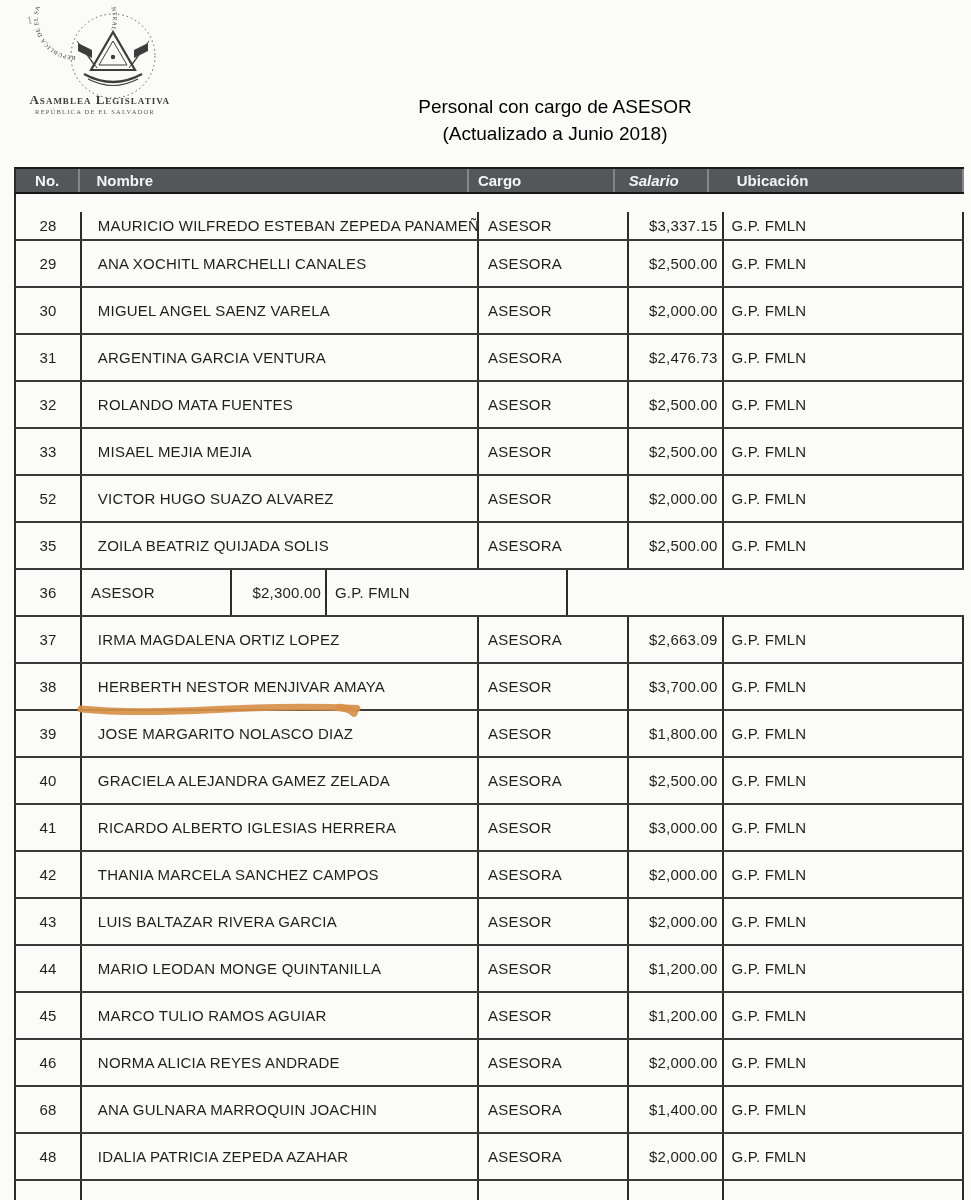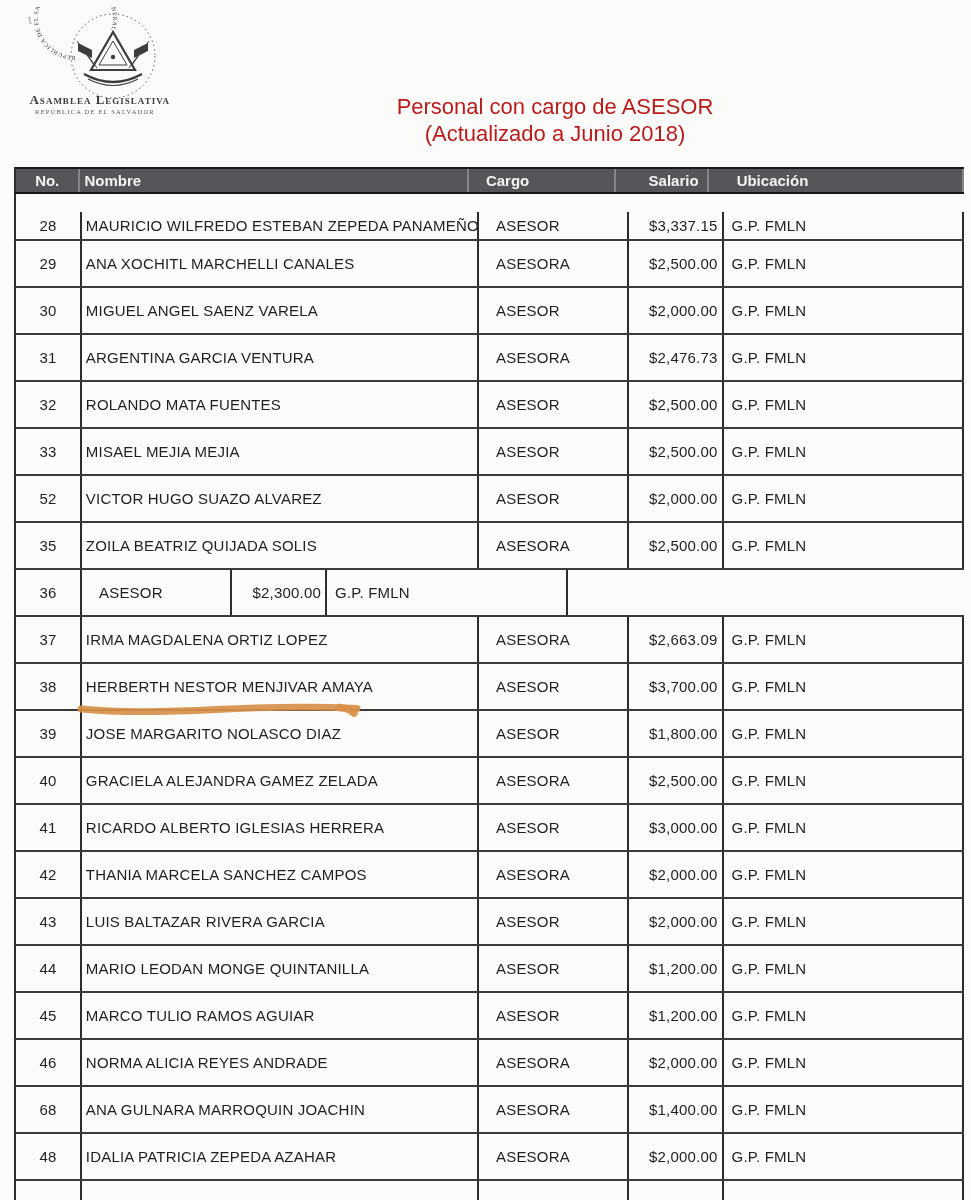--- a/index.html
+++ b/index.html
@@ -18,44 +18,44 @@
     font-family:"Liberation Serif", serif; font-size:13px; letter-spacing:1px;
     color:#3c3c3c; white-space:nowrap; font-variant:small-caps; font-weight:600;
   }
   .org-sub {
     position:absolute; left:20px; top:108px; width:150px; text-align:center;
     font-family:"Liberation Serif", serif; font-size:6.5px; letter-spacing:1.2px;
     color:#5a5a5a; white-space:nowrap;
   }
   .doc-title {
     position:absolute; left:250px; top:93px; width:610px; text-align:center;
-    font-size:22px; line-height:27px; color:#b91c1c;
+    font-size:19px; line-height:27px; color:#000000;
   }
 
   
   .tbl { position:absolute; left:14px; top:167px; width:950px; height:1033px; overflow:hidden; }
   .thead {
     display:flex; height:27px; background:#54565a;
     border-top:2px solid #1a1a1a; border-bottom:2px solid #161616;
     color:#f4f4f4; font-weight:bold; font-size:15px;
   }
   .thead .hcell { display:flex; align-items:center; border-right:2px solid rgba(235,235,235,.32); }
   .thead .hcell:last-child { border-right:2px solid rgba(235,235,235,.32);margin-left:20px; }
   .trow { display:flex; height:47px; border-bottom:2px solid #3a3a3a; background:transparent; }
   .cell { display:flex; align-items:center; font-size:15px; color:#1f1f1f; letter-spacing:.2px;
           border-right:2px solid #2c2c2c; overflow:hidden; white-space:nowrap; }
   .trow:first-child .cell { border-top:none;margin-top:18px; }
   .tbl .trow, .tbl .thead { border-left:2px solid #2c2c2c; }
 
   .w-no   { width:66px;  justify-content:center; }
-  .w-nom  { width:398px; padding-left:4px; }
-  .w-car  { width:150px; padding-left:17px; }
+  .w-nom  { width:398px; padding-left:16px; }
+  .w-car  { width:150px; padding-left:9px; }
   .w-sal  { width:95px;  justify-content:flex-end; padding-right:4px; }
   .w-ubi  { width:241px; padding-left:8px; }
-  .thead .w-sal { padding-right:8px; }
+  .thead .w-sal { padding-right:28px;font-style:italic; }
 
   
   .hl-underline { position:absolute; left:76px; top:699px; width:300px; height:20px; pointer-events:none; }
 
   
   .seal-stroke { stroke:#3d3d3d; fill:none; }
 </style>
 </head>
 <body>
 

